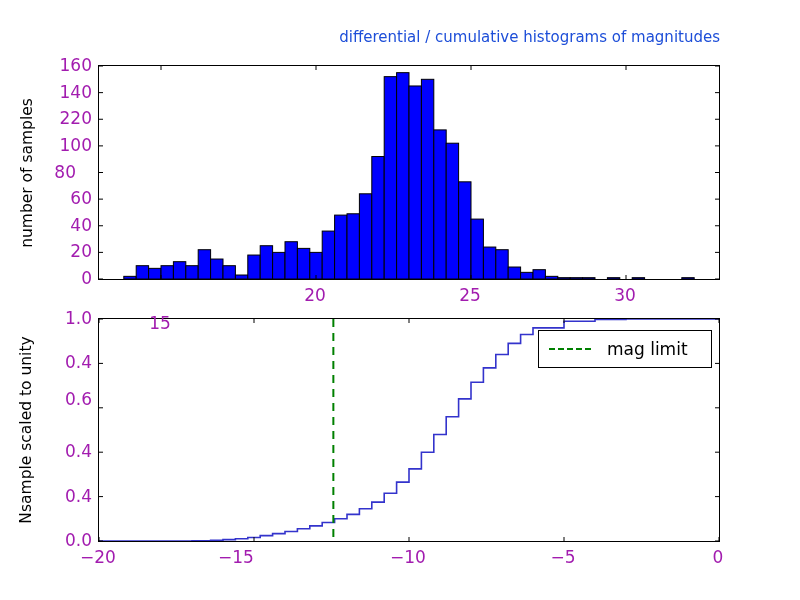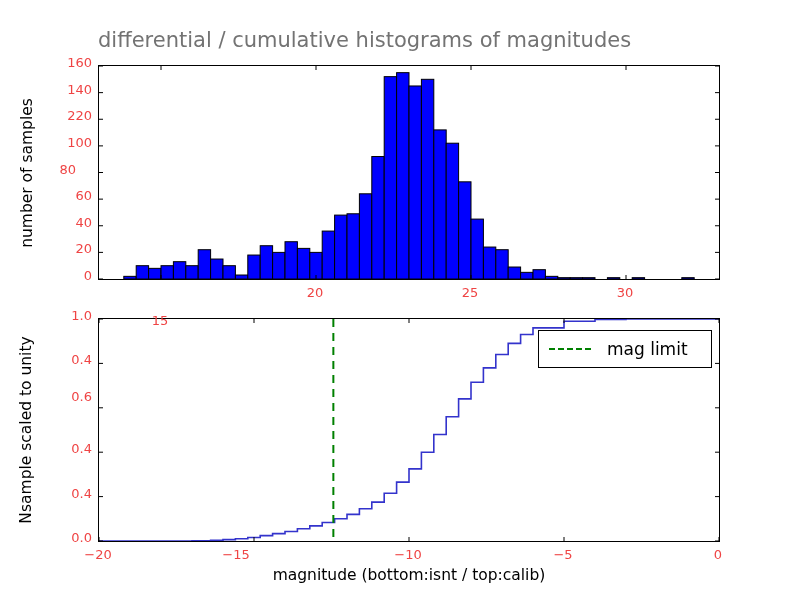--- a/index.html
+++ b/index.html
@@ -33,23 +33,23 @@
     left: 0;
     top: 0;
   }
 
   
   .fig-title {
     position: absolute;
     left: 98px;
     top: 28px;
     width: 622px;
-    text-align: left;
-    font-size: 21px;
-    color: #737373;
+    text-align: right;
+    font-size: 15px;
+    color: #1d4ed8;
     white-space: nowrap;
   }
   .axis-label-y {
     position: absolute;
     font-size: 15.5px;
     color: #000000;
     transform-origin: 50% 50%;
     transform: rotate(-90deg);
     white-space: nowrap;
     text-align: center;
@@ -58,22 +58,22 @@
     position: absolute;
     font-size: 15.5px;
     color: #000000;
     white-space: nowrap;
     text-align: center;
   }
 
   
   .ticklabel {
     position: absolute;
-    font-size: 13px;
-    color: #ef4444;
+    font-size: 17px;
+    color: #a21caf;
     white-space: nowrap;
   }
   .ticklabel.y {
     text-align: right;
   }
   .ticklabel.x {
     text-align: center;
   }
 
   
@@ -205,21 +205,20 @@
         <line x1="310.00" y1="0" x2="310.00" y2="4" stroke="#000000" stroke-width="1"></line>
         <line x1="465.00" y1="222" x2="465.00" y2="218" stroke="#000000" stroke-width="1"></line>
         <line x1="465.00" y1="0" x2="465.00" y2="4" stroke="#000000" stroke-width="1"></line>
         <line x1="620.00" y1="222" x2="620.00" y2="218" stroke="#000000" stroke-width="1"></line>
         <line x1="620.00" y1="0" x2="620.00" y2="4" stroke="#000000" stroke-width="1"></line>
       </svg>
   </div>
 
   <div class="axis-label-y" id="label-bottom-y" style="width: 224px; left: -86px; height: 20px; line-height: 20px; top: 420px;">Nsample scaled to unity</div>
 
-  <div class="axis-label-x" id="label-bottom-x" style="left:98px; top:566px; width:622px;">magnitude (bottom:isnt / top:calib)</div>
 
   <div class="legend" id="legend-bottom" style="left:538px; top:330px; width:174px; height:38px;">
     <span class="legend-sample" id="legend-sample-0" style="border-top: 2px dashed rgb(0, 128, 0); height: 0px;"></span>
     <span class="legend-label">mag limit</span>
   </div>
 
   <div id="ticks-layer">
       <div class="ticklabel y" style="left: 40px; top: 268px; width: 52px;">0</div>
       <div class="ticklabel y" style="left: 40px; top: 241.375px; width: 52px;">20</div>
       <div class="ticklabel y" style="left: 40px; top: 214.75px; width: 52px;">40</div>

